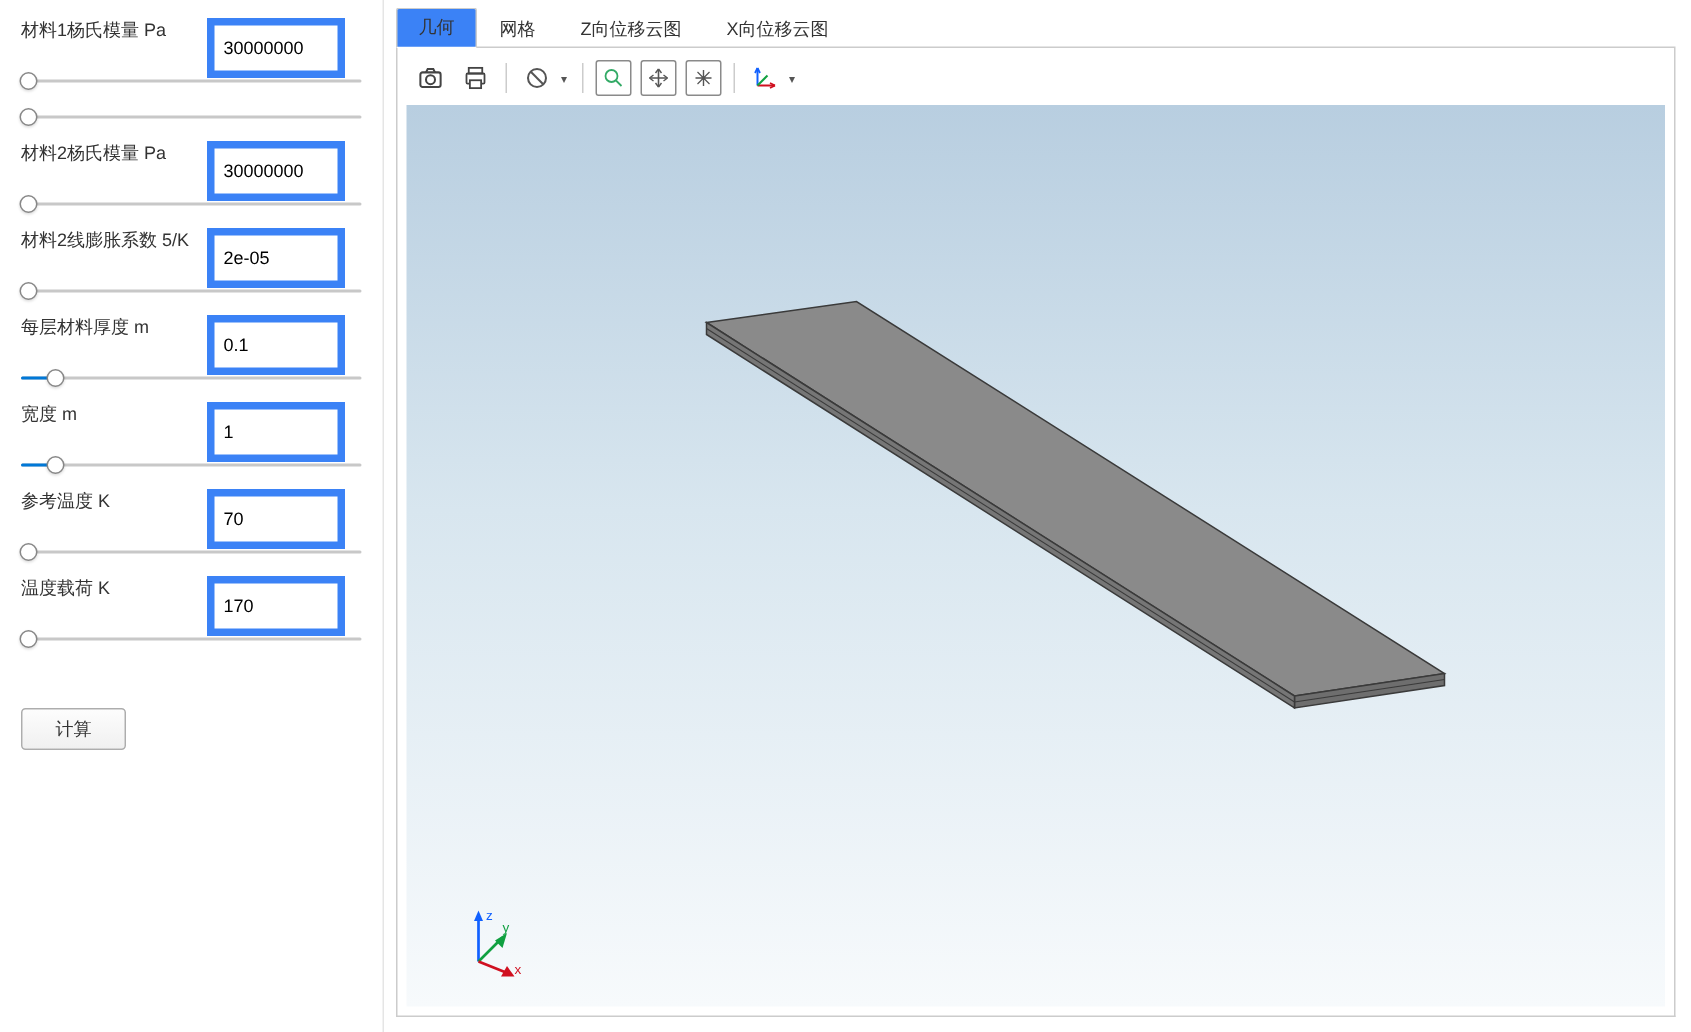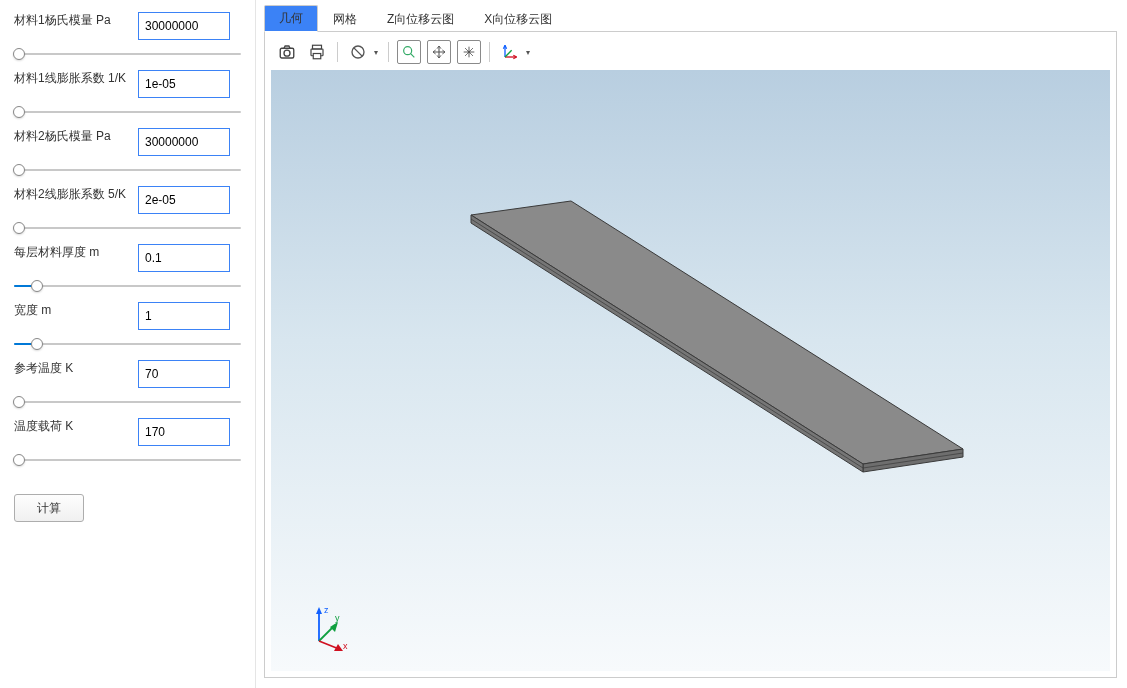--- a/index.html
+++ b/index.html
@@ -31,22 +31,22 @@
       gap: 6px;
     }
     .param-label {
       color: #333;
       flex: 0 0 auto;
       width: 118px;
       white-space: nowrap;
     }
     .param-input {
       width: 92px;
-      height: 28px;
-      border: 1px solid #3b82f6;
+      height: 40px;
+      border: 5px solid #3b82f6;
       padding: 2px 6px;
       font-size: 12px;
       background: #fff;
     }
     .param-slider-wrap {
       margin-top: 8px;
       position: relative;
       height: 16px;
     }
     .slider-track {
@@ -79,21 +79,21 @@
     }
     .btn-compute {
       width: 70px;
       height: 28px;
       background: linear-gradient(#fdfdfd, #f0f0f0);
       border: 1px solid #adadad;
       border-radius: 3px;
       cursor: pointer;
       font-size: 12px;
       color: #333;
-      margin-top: 8px;
+      margin-top: 20px;
     }
 
     .main {
       flex: 1;
       display: flex;
       flex-direction: column;
       padding: 6px 10px 10px 8px;
     }
     .tabs {
       display: flex;
@@ -192,24 +192,20 @@
           <span class="param-label">材料1杨氏模量 Pa</span>
           <input class="param-input" type="text" value="30000000" style="">
         </div>
         <div class="param-slider-wrap">
           <div class="slider-track"></div>
           <div class="slider-fill" style="width: 2%;"></div>
           <div class="slider-handle" style="left: 2%;"></div>
         </div>
       </div>
       <div class="param-group">
-        <div class="param-row">
-          <span class="param-label">材料1线膨胀系数 1/K</span>
-          <input class="param-input" type="text" value="1e-05" style="">
-        </div>
         <div class="param-slider-wrap">
           <div class="slider-track"></div>
           <div class="slider-fill" style="width: 2%;"></div>
           <div class="slider-handle" style="left: 2%;"></div>
         </div>
       </div>
       <div class="param-group">
         <div class="param-row">
           <span class="param-label">材料2杨氏模量 Pa</span>
           <input class="param-input" type="text" value="30000000" style="">

